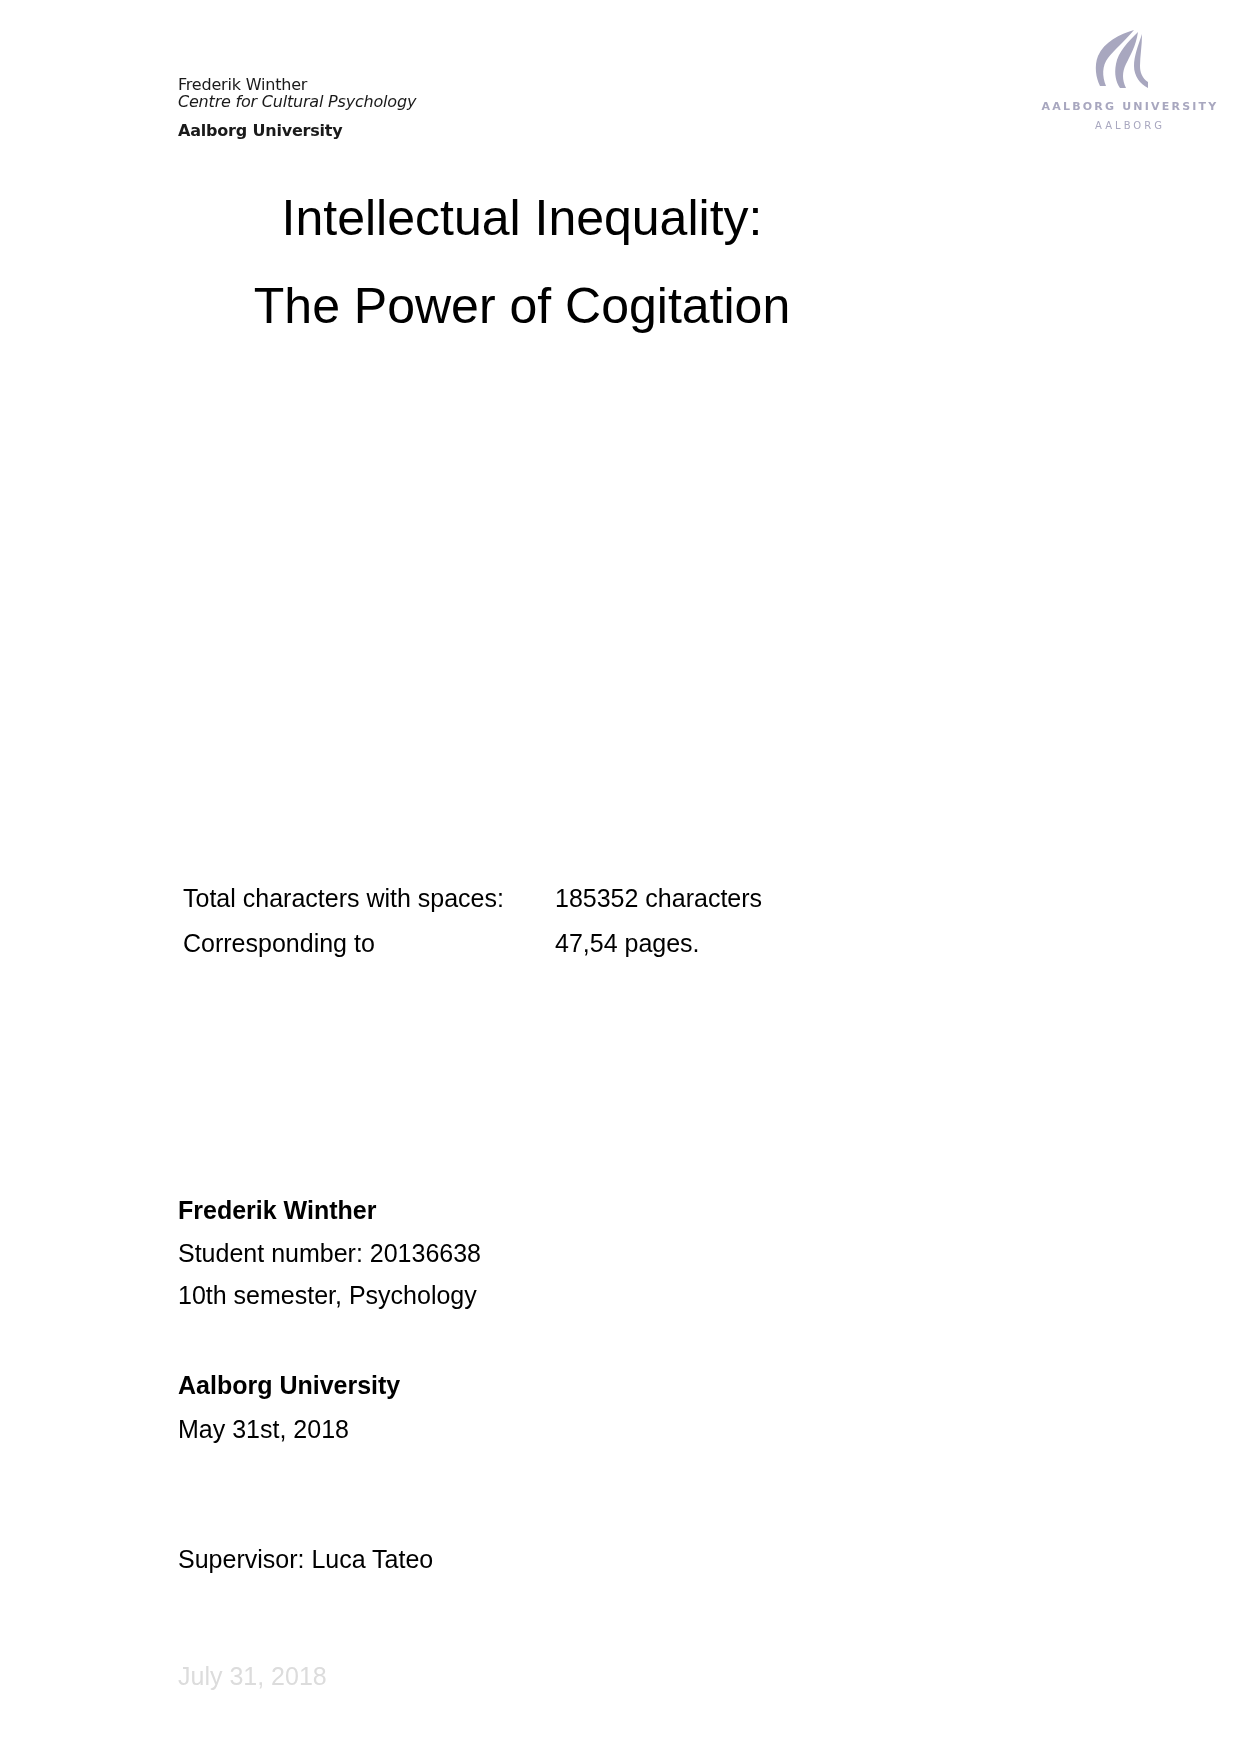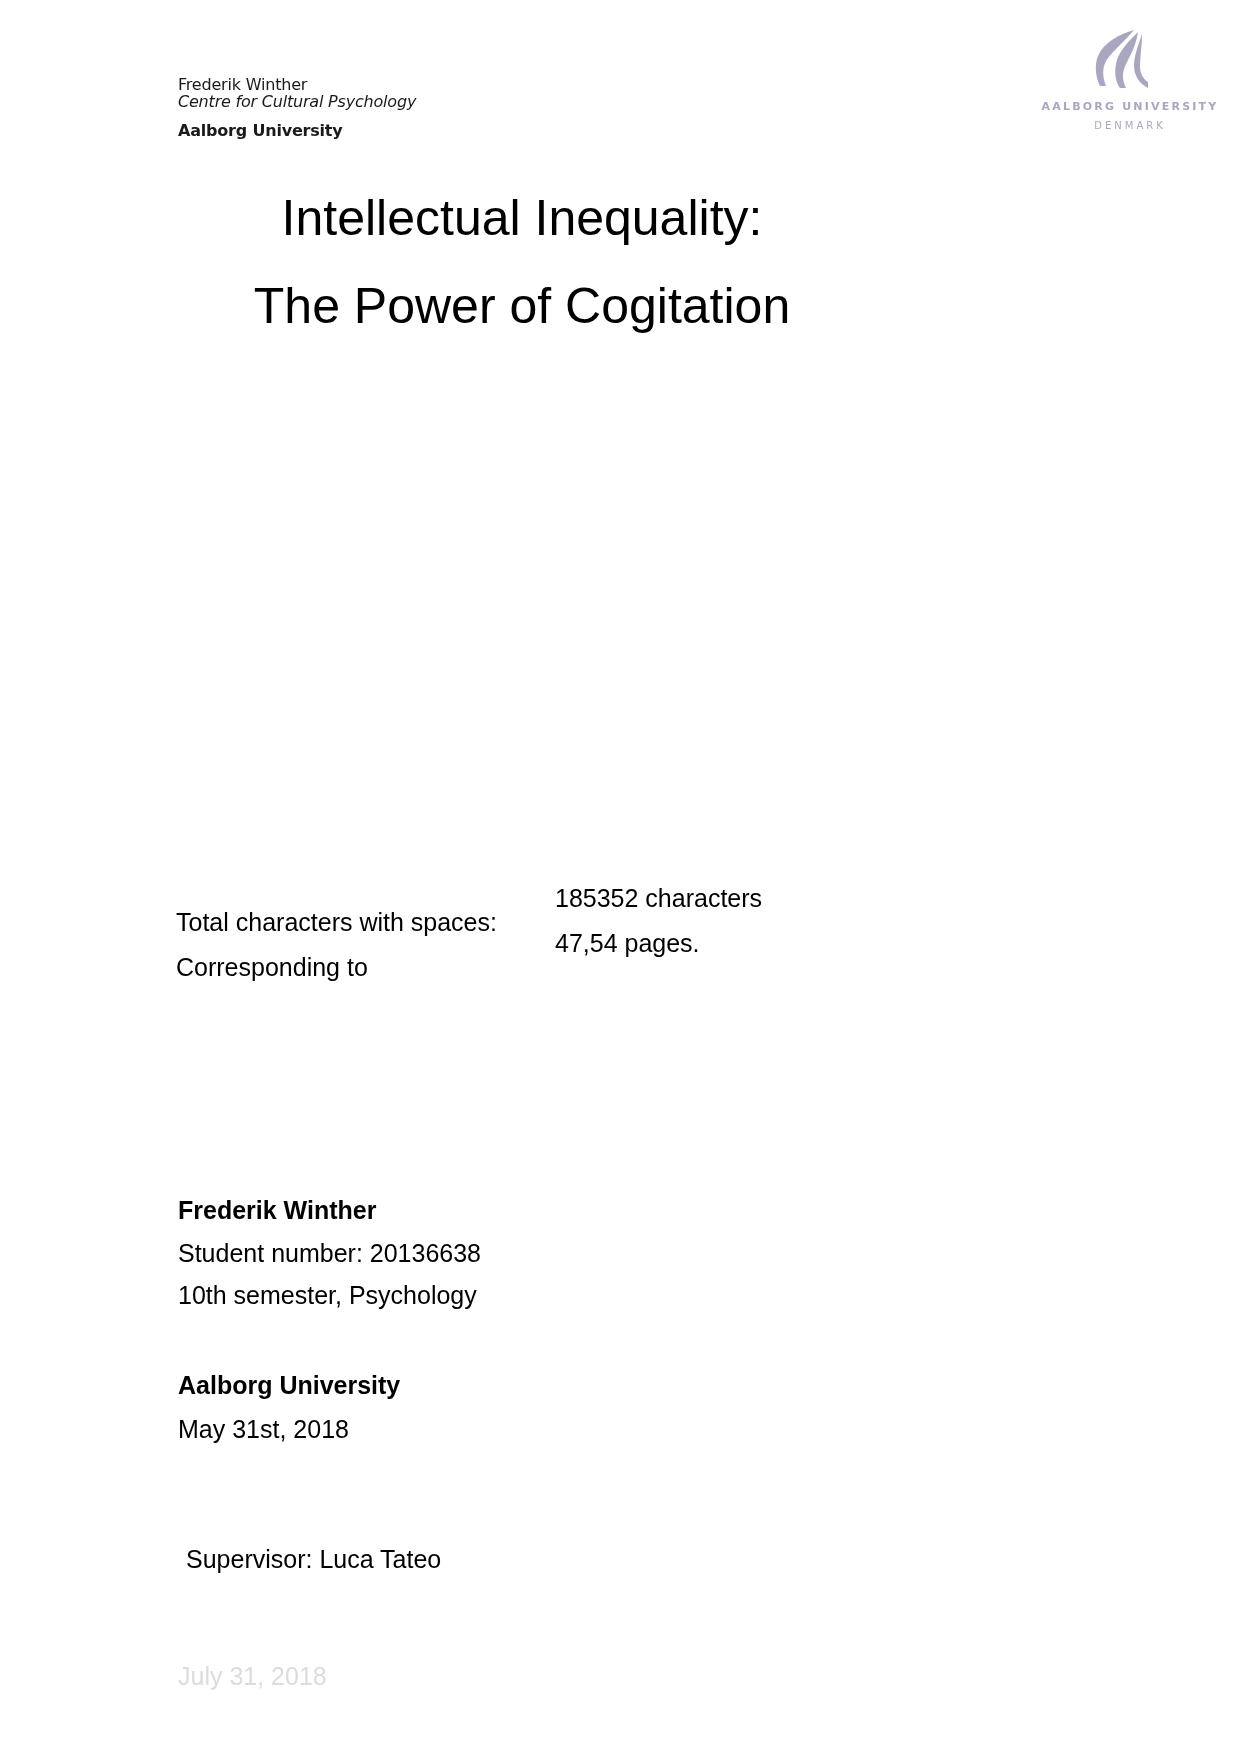--- a/index.html
+++ b/index.html
@@ -74,55 +74,55 @@
       color: #000;
     }
     .title-1 { top: 188px; }
     .title-2 { top: 276px; }
 
     
     .stat {
       font-size: 25px;
       line-height: 30px;
     }
-    .stat-label { left: 176px; margin-top: 24px; }
+    .stat-label { left: 183px; }
     .stat-value { left: 555px; }
     .row1 { top: 883px; }
     .row2 { top: 928px; }
 
     
     .info {
       left: 178px;
       font-size: 25px;
       line-height: 30px;
     }
     .bold { font-weight: bold; }
     .i-name { top: 1195px; }
     .i-student { top: 1238px; }
     .i-semester { top: 1280px; }
     .i-uni { top: 1370px; }
     .i-date { top: 1414px; }
-    .i-supervisor { top: 1544px; margin-left: 8px; }
+    .i-supervisor { top: 1544px; }
     .i-footer-date { top: 1661px; color: #dcdcdc; }
   </style>
 </head>
 <body>
 
 <div class="abs hdr-line hdr-name">Frederik Winther</div>
 <div class="abs hdr-line hdr-centre">Centre for Cultural Psychology</div>
 <div class="abs hdr-line hdr-uni">Aalborg University</div>
 
 <div class="abs logo">
   <svg class="logo-mark" viewBox="0 0 62 62">
     <path d="M44 2 C30 6 14 14 8 28 C4 38 6 50 10 58 L16 58 C12 48 12 38 18 30 C24 22 34 14 44 2 Z" fill="#a8a7bf"></path>
     <path d="M48 4 C38 14 28 24 26 36 C24 46 26 54 30 60 L36 60 C32 52 32 44 36 36 C40 28 46 18 48 4 Z" fill="#a8a7bf"></path>
     <path d="M52 6 C48 18 44 28 44 38 C44 48 50 56 58 60 L58 54 C52 50 50 44 50 38 C50 28 52 18 52 6 Z" fill="#a8a7bf"></path>
   </svg>
   <div class="logo-text logo-uni">AALBORG UNIVERSITY</div>
-  <div class="logo-text logo-country">DENMARK</div>
+  <div class="logo-text logo-country">AALBORG</div>
 </div>
 
 <div class="abs title-line title-1">Intellectual Inequality:</div>
 <div class="abs title-line title-2">The Power of Cogitation</div>
 
 <div class="abs stat stat-label row1">Total characters with spaces:</div>
 <div class="abs stat stat-value row1">185352 characters</div>
 <div class="abs stat stat-label row2">Corresponding to</div>
 <div class="abs stat stat-value row2">47,54 pages.</div>
 

